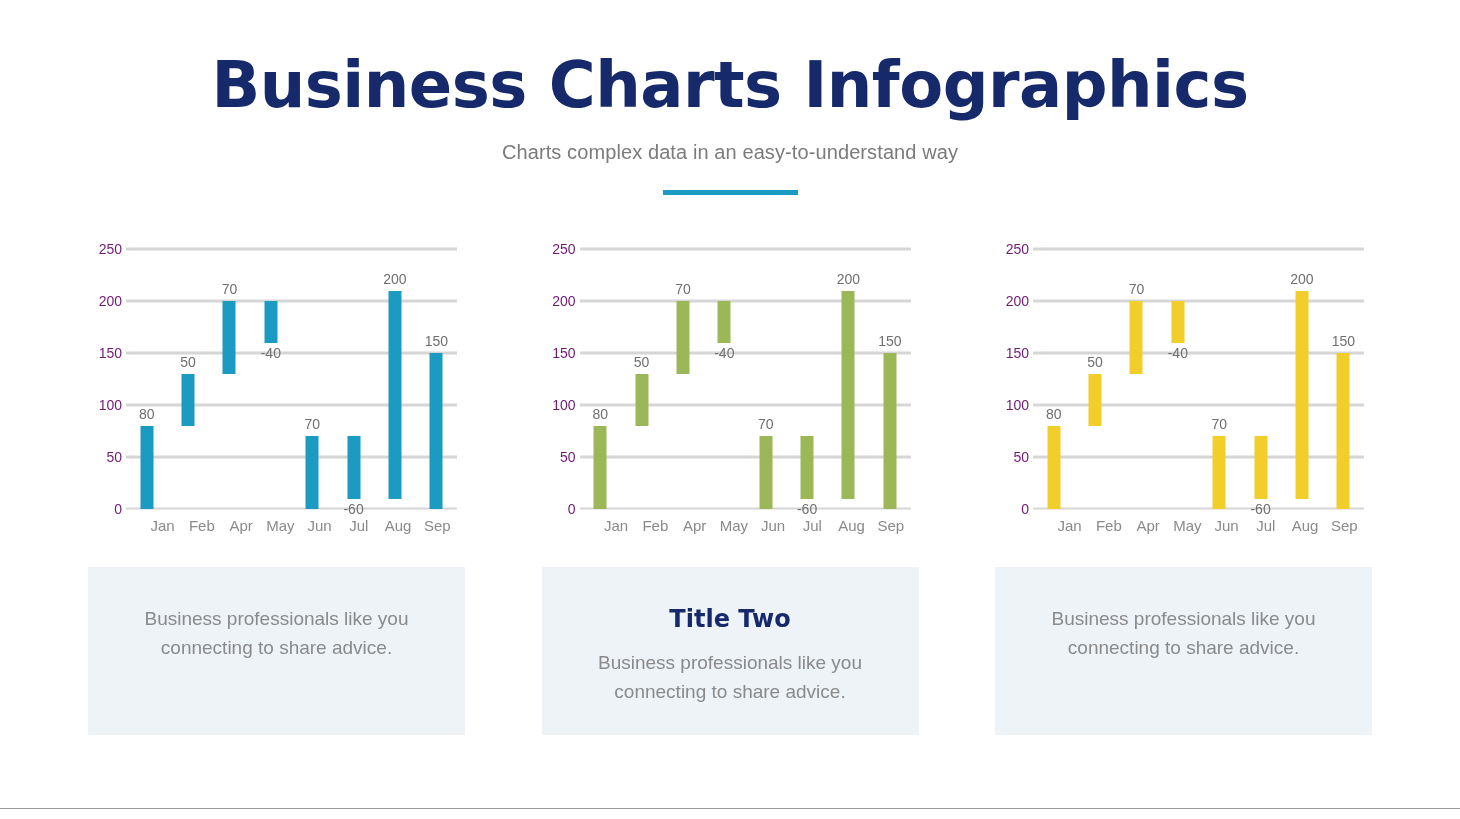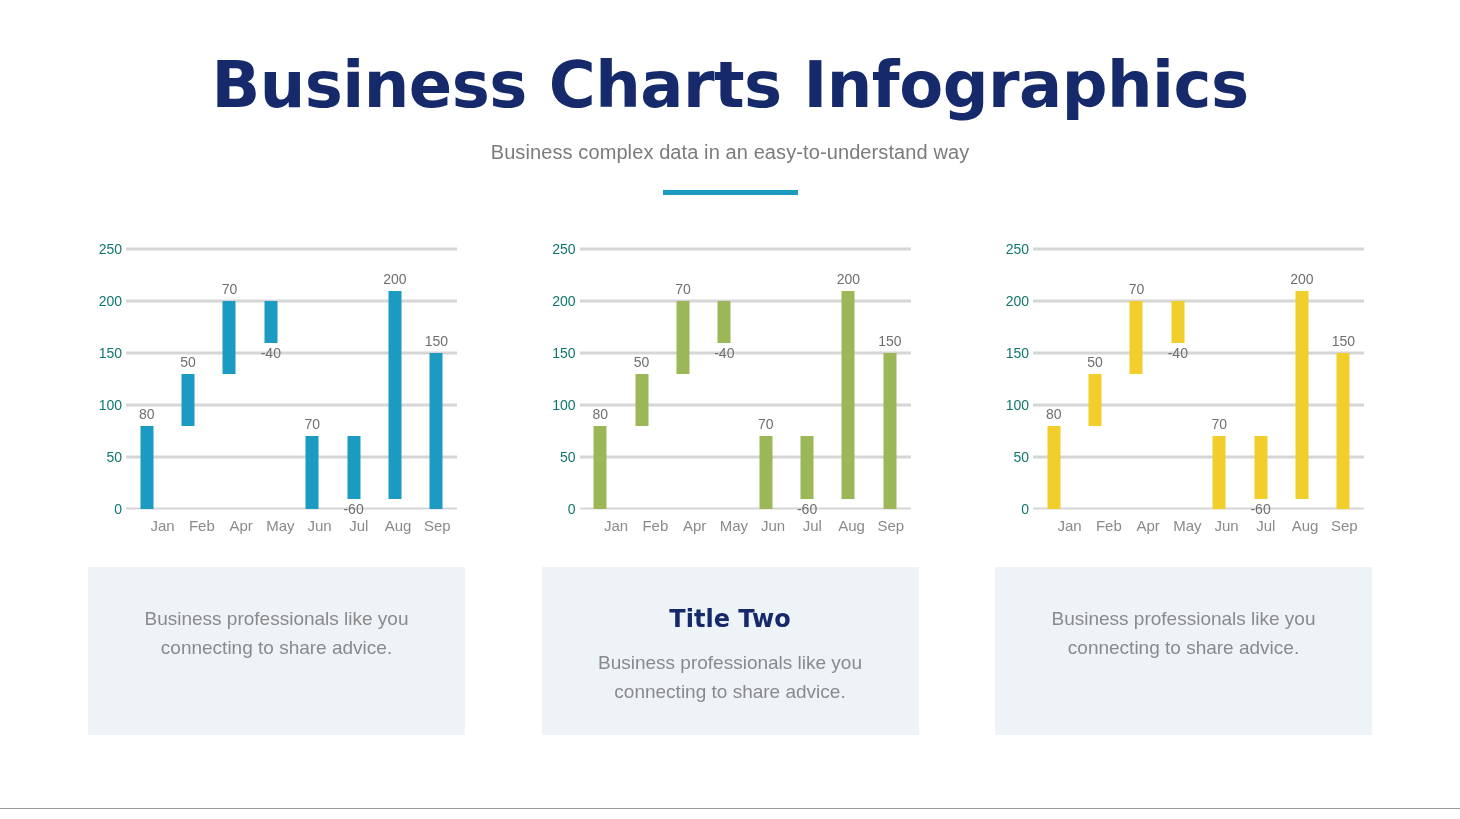--- a/index.html
+++ b/index.html
@@ -74,21 +74,21 @@
     left: 0;
     top: 14px;
     width: 34px;
     height: 260px;
   }
   .ytick {
     position: absolute;
     right: 0;
     transform: translateY(-50%);
     font-size: 14px;
-    color: #0f766e;
+    color: #701a75;
     text-align: right;
     white-space: nowrap;
   }
   .gridline {
     position: absolute;
     left: 0;
     right: 0;
     height: 3px;
     background: #d6d6d6;
     transform: translateY(-1.5px);
@@ -170,21 +170,21 @@
     bottom: 10px;
     height: 1px;
     background: #9a9a9a;
   }
 </style>
 </head>
 <body>
 
 <div id="header">
   <h1 id="page-title">Business Charts Infographics</h1>
-  <p id="page-subtitle">Business complex data in an easy-to-understand way</p>
+  <p id="page-subtitle">Charts complex data in an easy-to-understand way</p>
   <div id="accent-underline"></div>
 </div>
 
 <div id="columns">
     <div class="column">
       <div class="chart">
         <div class="yaxis">
           <div class="ytick" style="top: 0px;">250</div>
           <div class="ytick" style="top: 52px;">200</div>
           <div class="ytick" style="top: 104px;">150</div>

